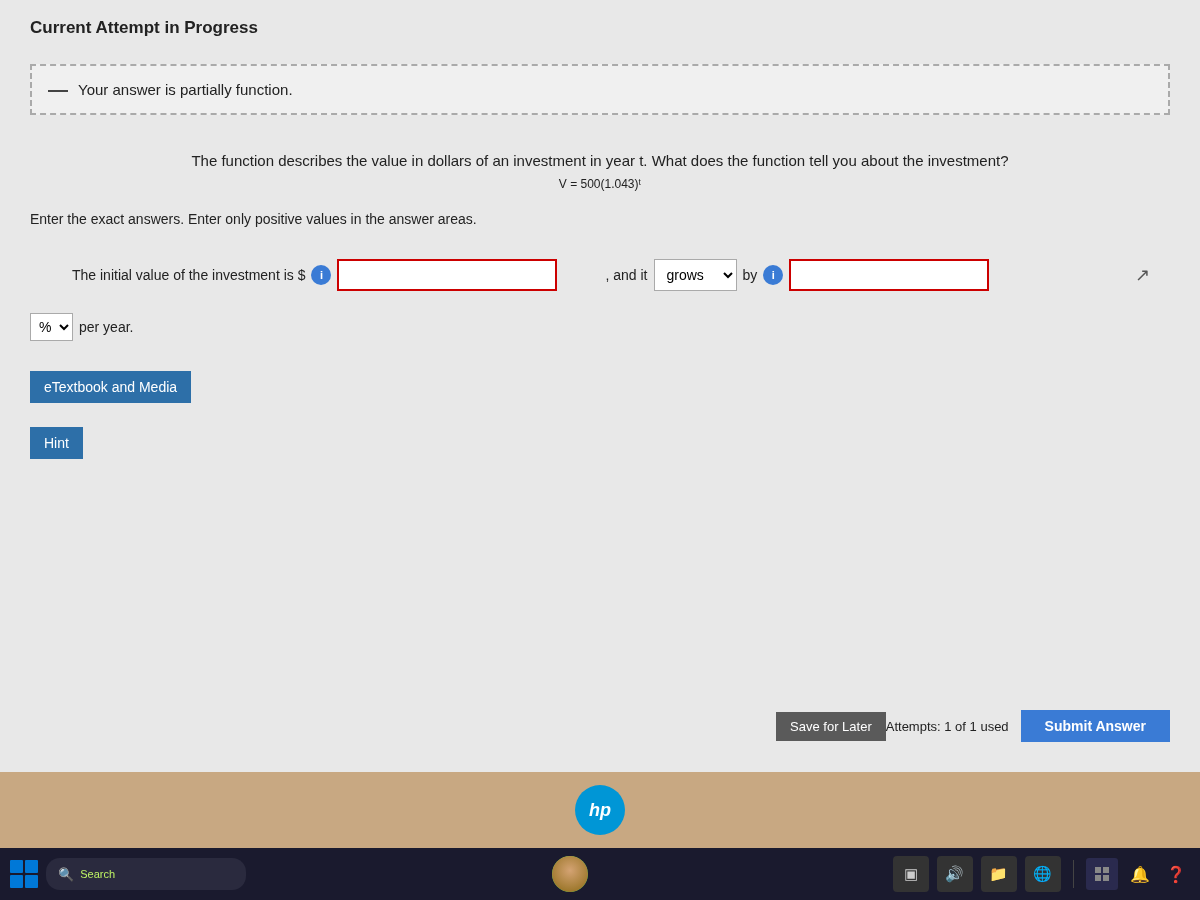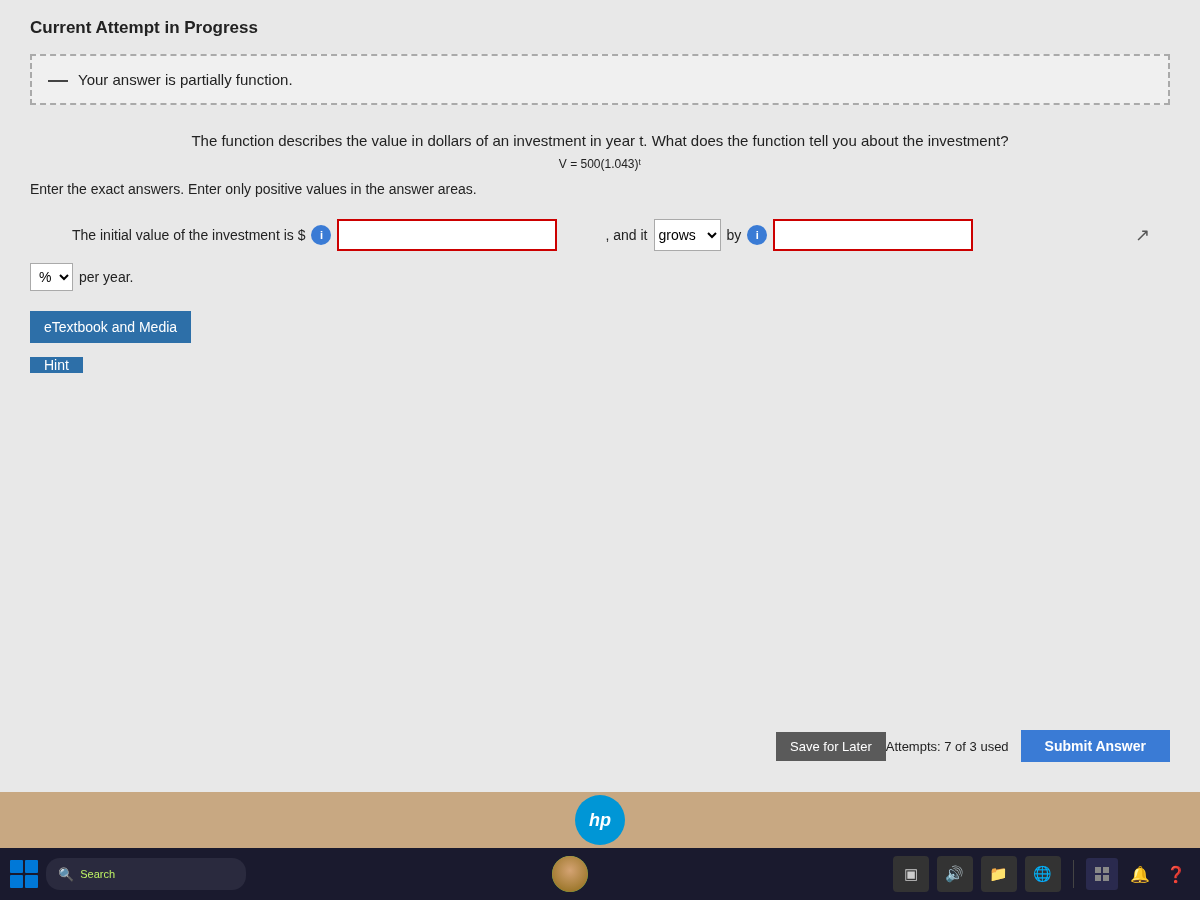--- a/index.html
+++ b/index.html
@@ -13,21 +13,21 @@
       display: flex;
       flex-direction: column;
     }
 
     .main-content {
       background: #e8e8e8;
       flex: 1;
       padding: 18px 30px 20px 30px;
       display: flex;
       flex-direction: column;
-      gap: 2px;
+      gap: 12px;
     }
 
     .page-title {
       font-size: 17px;
       font-weight: bold;
       color: #222;
       margin-bottom: 14px;
     }
 
     .partial-correct-banner {
@@ -106,21 +106,21 @@
       font-size: 14px;
       padding: 0 6px;
       outline: none;
     }
 
     .grows-select {
       border: 1px solid #aaa;
       background: white;
       height: 32px;
       font-size: 14px;
-      padding: 0 0;
+      padding: 0 8px;
       cursor: pointer;
     }
 
     .by-label {
       font-size: 14px;
       color: #222;
     }
 
     .percent-row {
       display: flex;
@@ -159,21 +159,21 @@
       font-size: 14px;
       cursor: pointer;
       margin-bottom: 12px;
       width: fit-content;
     }
 
     .hint-btn {
       background: #2d6fa8;
       color: white;
       border: none;
-      padding: 0 14px;
+      padding: 8px 14px;
       font-size: 14px;
       cursor: pointer;
       margin-bottom: 20px;
       width: fit-content;
     }
 
     .bottom-actions {
       display: flex;
       align-items: center;
       justify-content: flex-end;
@@ -316,21 +316,21 @@
       border-radius: 3px;
       display: flex;
       align-items: center;
       justify-content: center;
       cursor: pointer;
     }
 
     .hp-logo-area {
       width: 100%;
       background: #c8a882;
-      height: 56px;
+      height: 76px;
       display: flex;
       align-items: center;
       justify-content: center;
     }
 
     .hp-logo {
       background: #0096d6;
       color: white;
       font-weight: bold;
       font-size: 18px;
@@ -409,21 +409,21 @@
     <span class="per-year-label">per year.</span>
   </div>
 
   <button class="etextbook-btn">eTextbook and Media</button>
 
   <button class="hint-btn">Hint</button>
 
   <div class="bottom-actions">
     <button class="save-later-btn">Save for Later</button>
     <div class="attempts-submit">
-      <span class="attempts-text">Attempts: 7 of 3 used</span>
+      <span class="attempts-text">Attempts: 1 of 1 used</span>
       <button class="submit-btn">Submit Answer</button>
     </div>
   </div>
 
 </div>
 
 <div class="hp-logo-area">
   <div class="hp-logo">hp</div>
 </div>
 

